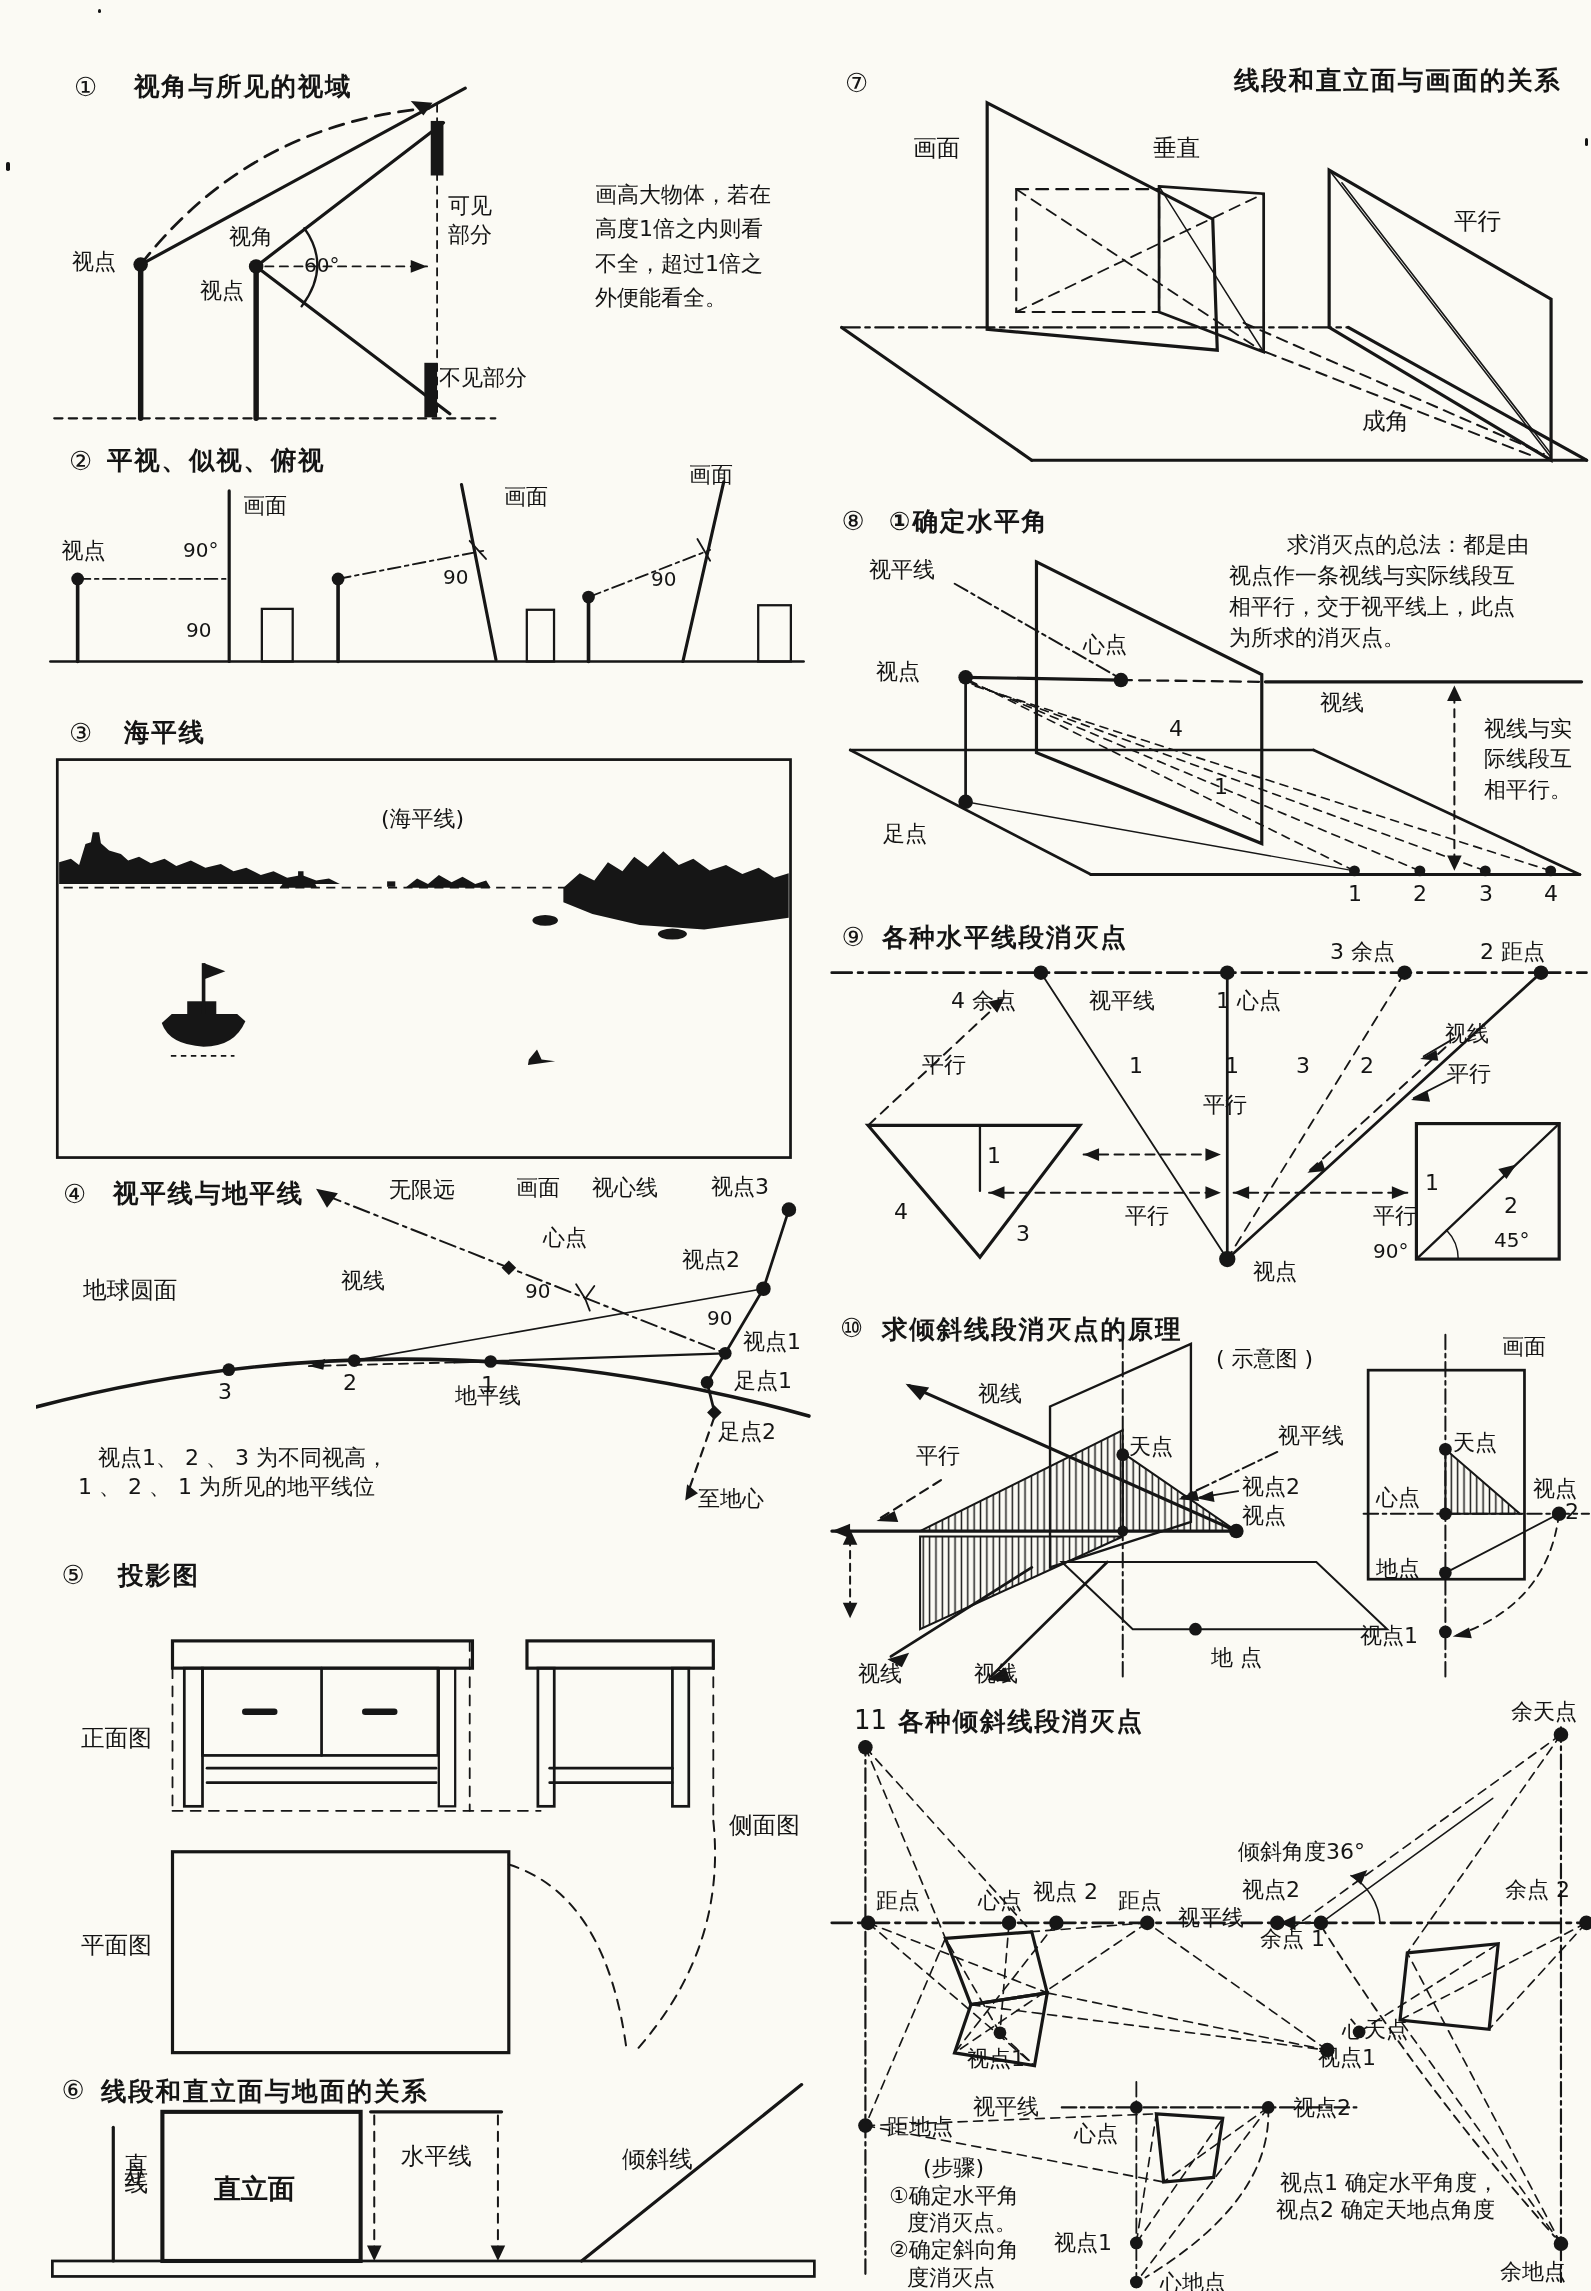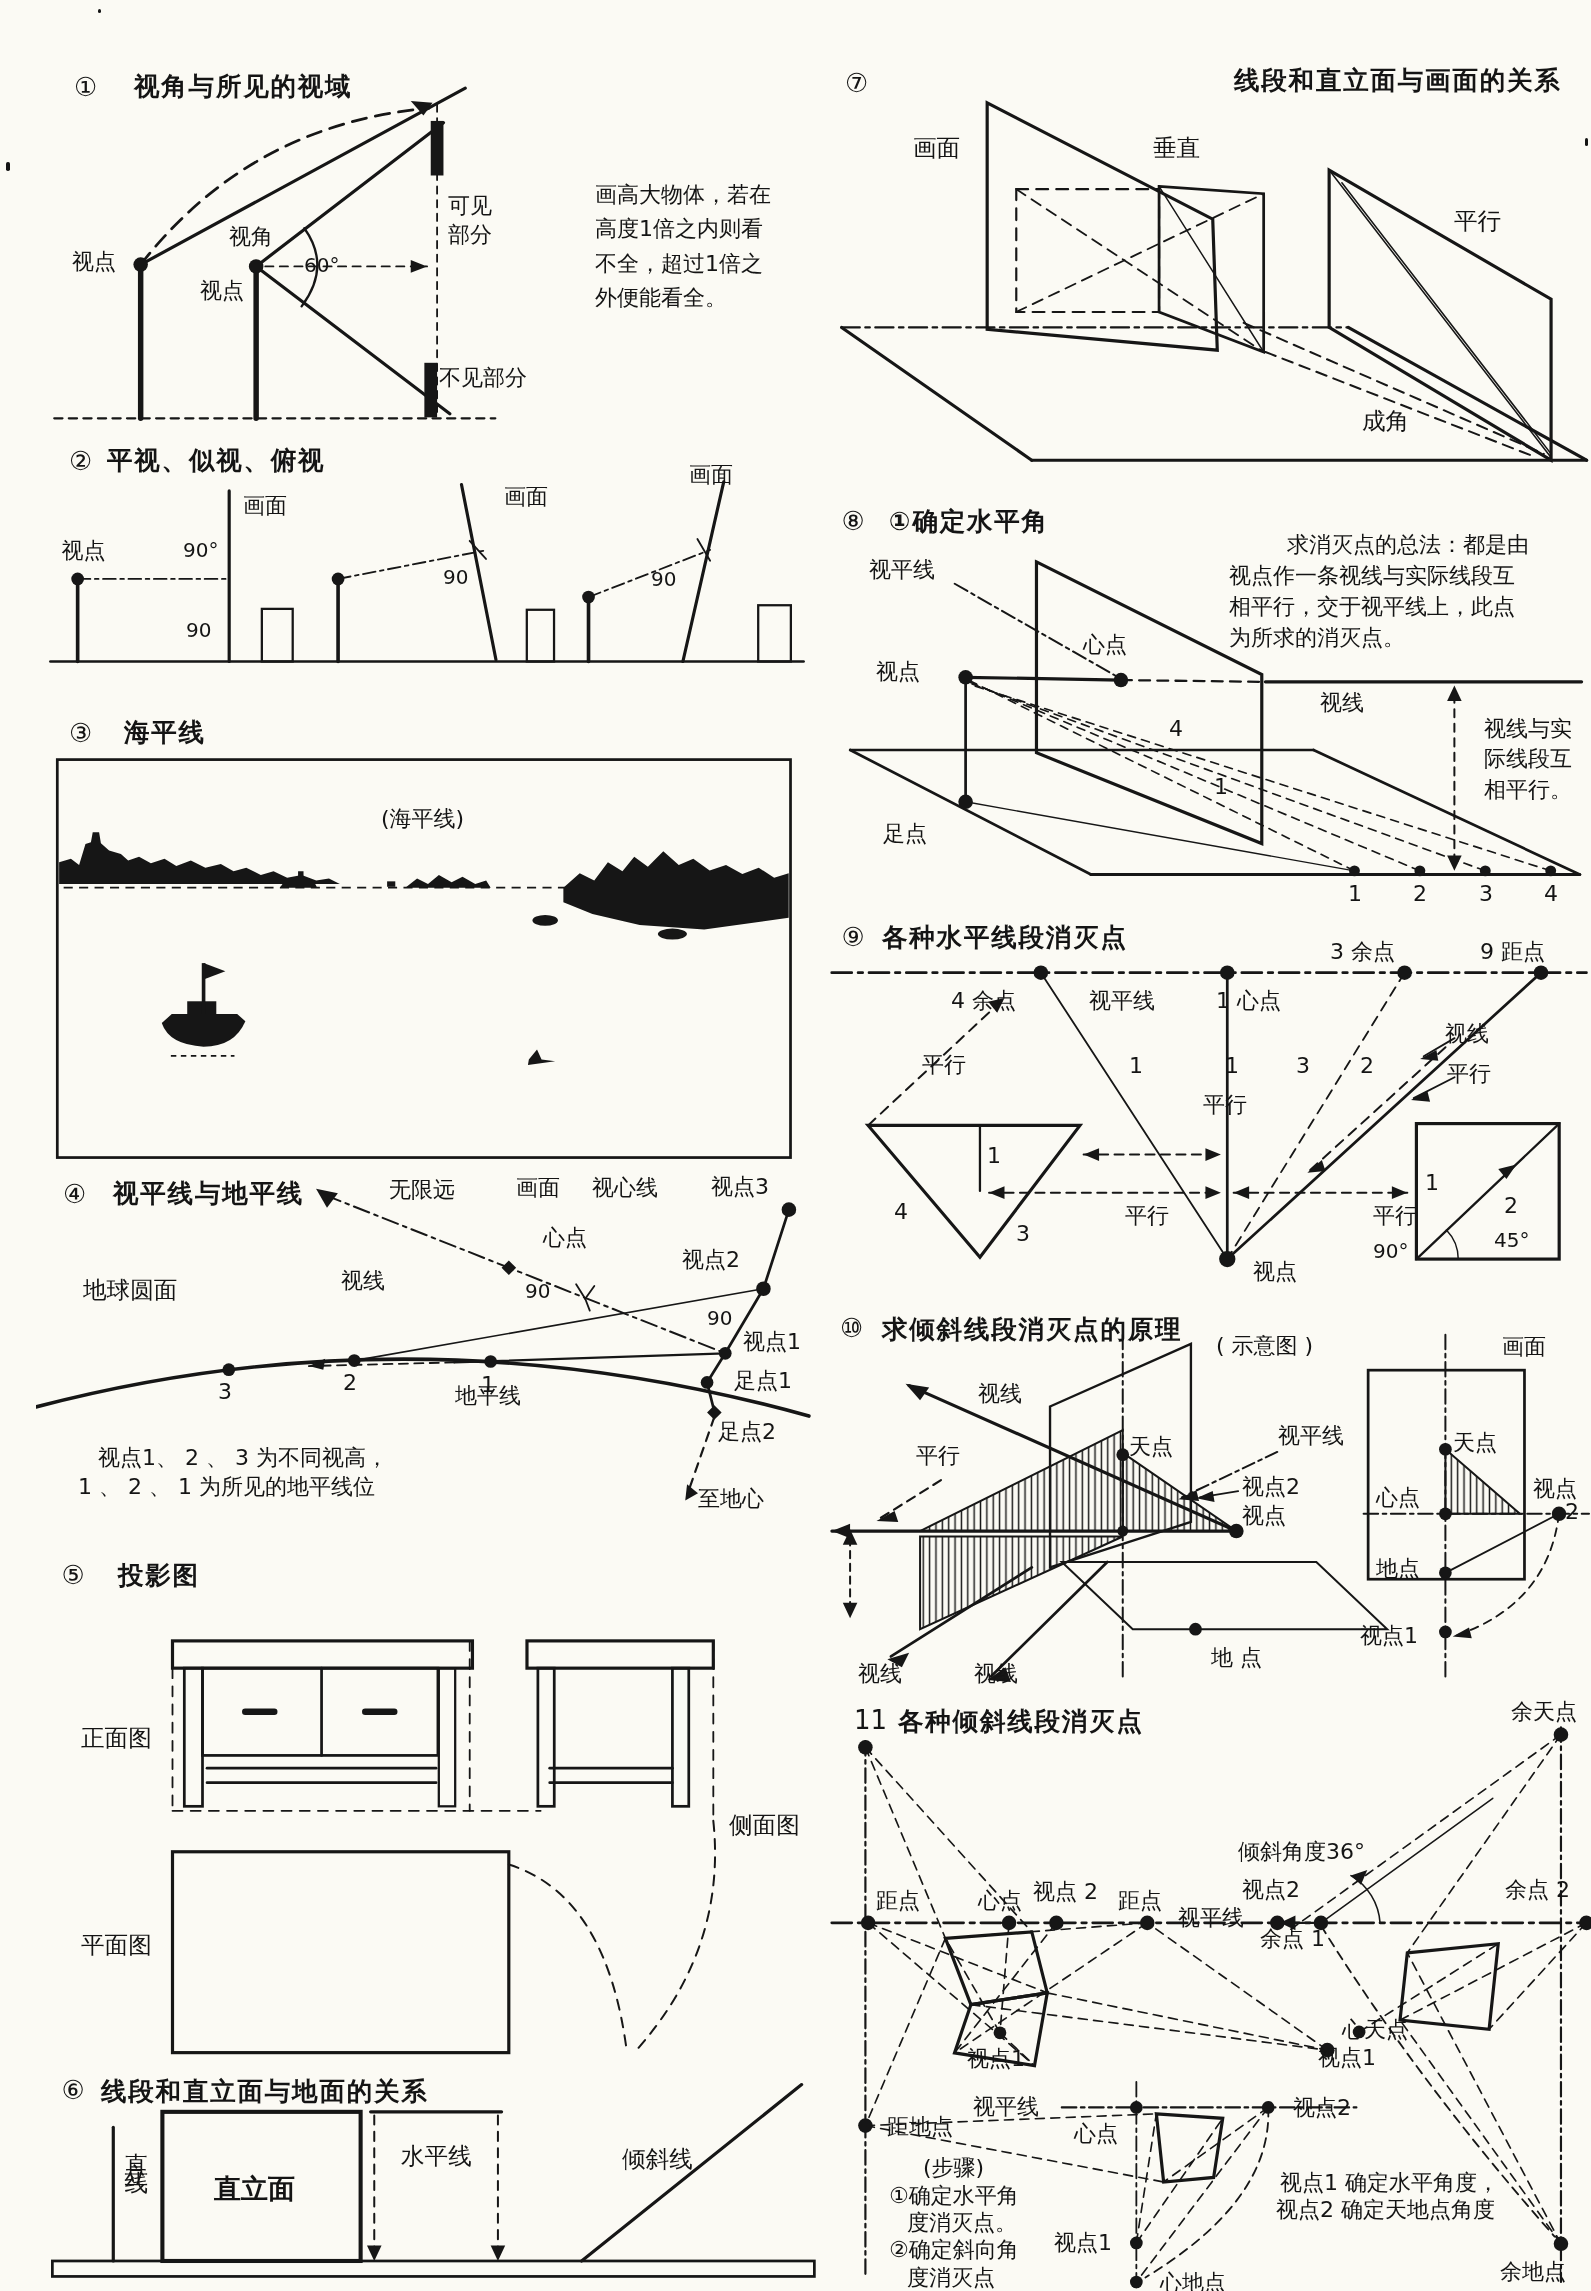--- a/index.html
+++ b/index.html
@@ -354,21 +354,21 @@
         <path d="M457,312 l17,-7 l0,14 Z"></path>
         <path d="M648,312 l-17,-7 l0,14 Z"></path>
         <path d="M768,281 L748,286 L757,297 Z"></path>
         <path d="M662,165 L680,155 L682,167 Z"></path>
         <path d="M652,210 L670,200 L673,212 Z"></path>
       </g>
     </svg>
     <span class="num" style="left:23.6px;top:14.5px">⑨</span>
     <span class="title" style="left:64px;top:16.4px">各种水平线段消灭点</span>
     <span class="lbl" style="left:512px;top:31px">3 余点</span>
-    <span class="lbl" style="left:662px;top:31px">9 距点</span>
+    <span class="lbl" style="left:662px;top:31px">2 距点</span>
     <span class="lbl" style="left:133px;top:80px">4 余点</span>
     <span class="lbl" style="left:271px;top:80px">视平线</span>
     <span class="lbl" style="left:398px;top:80px">1 心点</span>
     <span class="lbl" style="left:627px;top:113px">视线</span>
     <span class="lbl" style="left:629px;top:153px">平行</span>
     <span class="lbl" style="left:104px;top:144px">平行</span>
     <span class="lbl" style="left:385px;top:184px">平行</span>
     <span class="lbl" style="left:307px;top:295px">平行</span>
     <span class="lbl" style="left:555px;top:295px">平行</span>
     <span class="lbl" style="left:311px;top:145px">1</span>
@@ -431,21 +431,21 @@
         <circle cx="415" cy="360" r="7"></circle>
         <circle cx="690" cy="162" r="7"></circle>
         <circle cx="690" cy="233" r="7"></circle>
         <circle cx="690" cy="298" r="7"></circle>
         <circle cx="690" cy="363" r="7"></circle>
         <circle cx="815" cy="233" r="8"></circle>
       </g>
     </svg>
     <span class="num" style="left:22px;top:12.7px">⑩</span>
     <span class="title" style="left:64px;top:14.5px">求倾斜线段消灭点的原理</span>
-    <span class="lbl" style="left:398px;top:32px">( 示意图 )</span>
+    <span class="lbl" style="left:398px;top:45px">( 示意图 )</span>
     <span class="lbl" style="left:684px;top:33px">画面</span>
     <span class="lbl" style="left:160px;top:80px">视线</span>
     <span class="lbl" style="left:98px;top:142px">平行</span>
     <span class="lbl" style="left:311px;top:133px">天点</span>
     <span class="lbl" style="left:460px;top:122px">视平线</span>
     <span class="lbl" style="left:424px;top:173px">视点2</span>
     <span class="lbl" style="left:424px;top:202px">视点</span>
     <span class="lbl" style="left:393px;top:344px">地 点</span>
     <span class="lbl" style="left:40px;top:360px">视线</span>
     <span class="lbl" style="left:156px;top:360px">视线</span>

